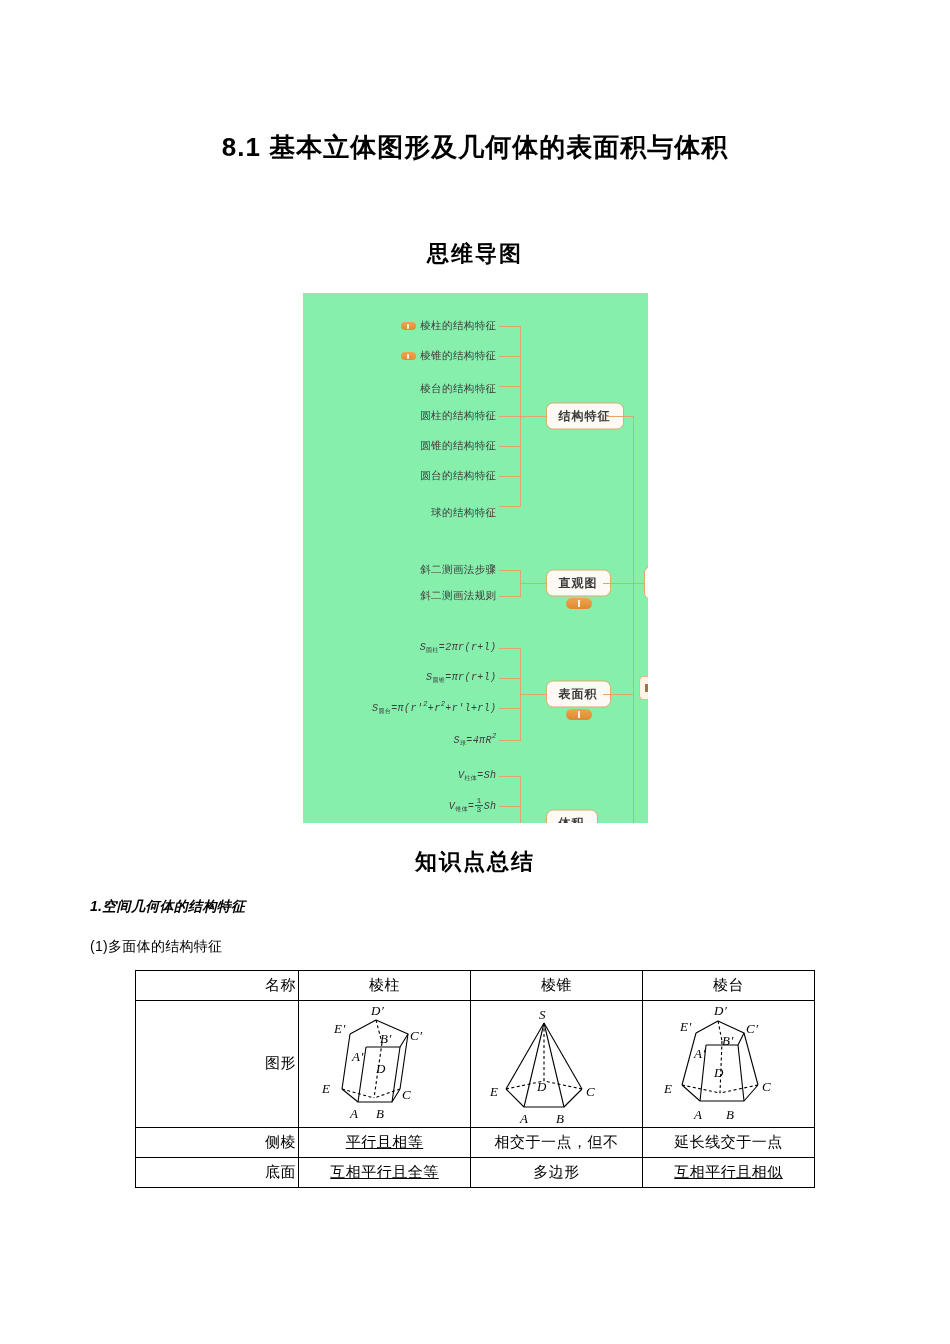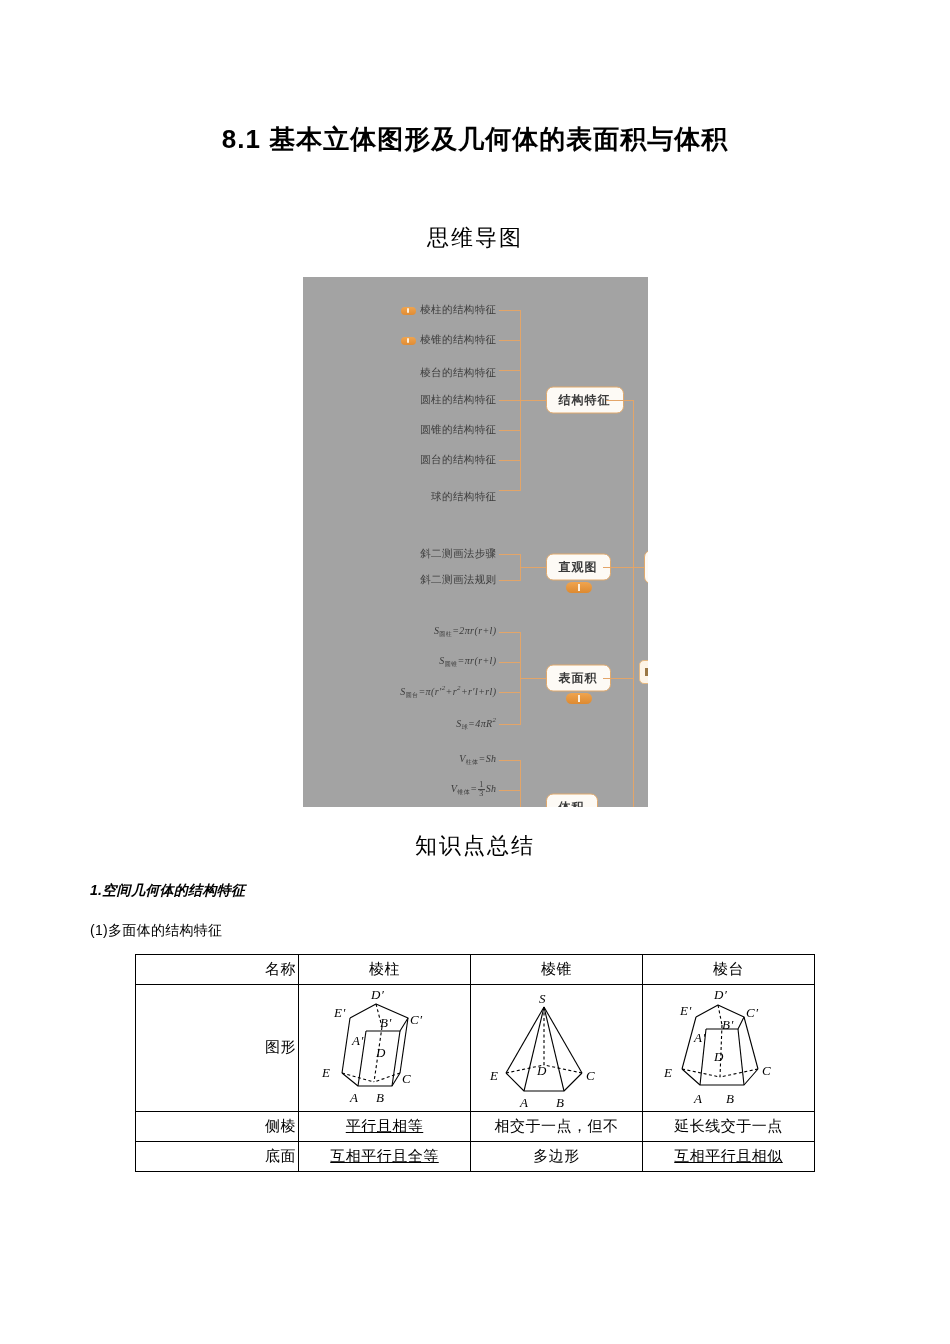--- a/index.html
+++ b/index.html
@@ -23,48 +23,48 @@
     padding: 0 90px;
   }
 
   
   .doc-title {
     text-align: center;
     font-family: "Liberation Sans", "DejaVu Sans", sans-serif;
     font-weight: bold;
     font-size: 26px;
     letter-spacing: 1px;
-    margin: 4px;
+    margin: 12px;
     padding-top: 118px;
     line-height: 1.35;
   }
   .section-heading {
     text-align: center;
     font-family: "Liberation Sans", "DejaVu Sans", sans-serif;
-    font-weight: normal;
+    font-weight: bold;
     font-size: 22px;
     letter-spacing: 2px;
     margin: 0;
   }
   .heading-mindmap { padding-top: 62px; }
   .heading-knowledge { padding-top: 24px; }
 
   
   .mindmap-wrap {
     margin-top: 24px;
     display: flex;
     justify-content: center;
   }
   .mindmap {
     position: relative;
     width: 345px;
     height: 530px;
-    background: #a3a3a3;
+    background: #86efac;
     overflow: hidden;
-    font-family: Liberation Serif, serif;
+    font-family: Liberation Mono, monospace;
   }
   .mm-leaf {
     position: absolute;
     font-size: 10.5px;
     color: #3c3c3c;
     white-space: nowrap;
     letter-spacing: .4px;
     text-align: right;
     transform: translateY(-50%);
   }

